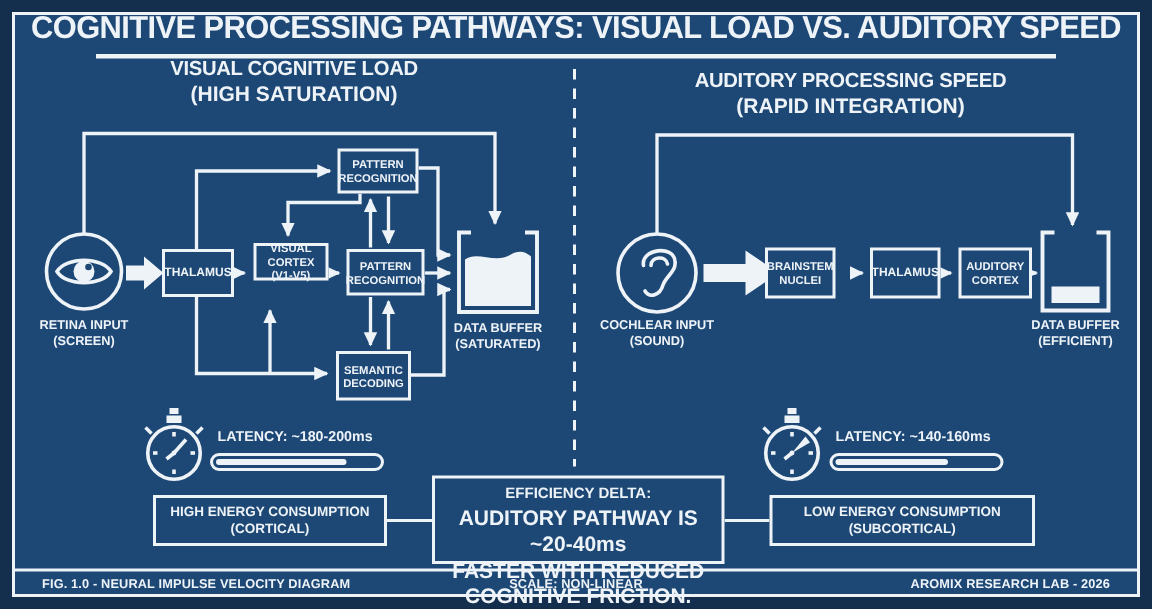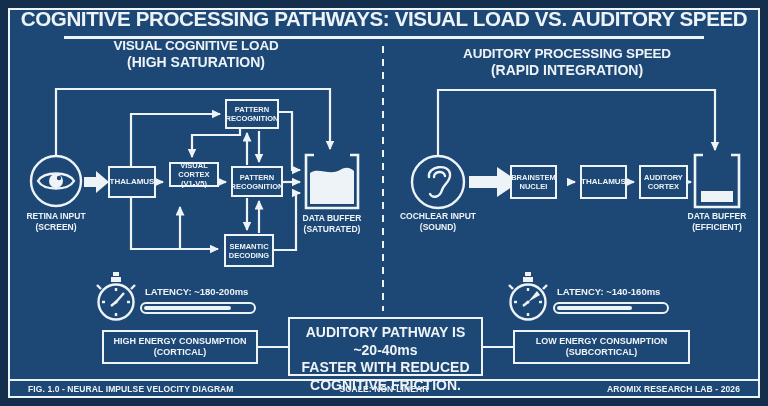--- a/index.html
+++ b/index.html
@@ -187,20 +187,21 @@
 
   <div class="abs lat-label" style="left:557px;top:286px;">LATENCY: ~140-160ms</div>
   <div class="abs track" style="left:553px;top:302px;width:116px;height:12px;">
     <div class="trackfill" style="width: 67%;"></div>
   </div>
 
   <div class="abs node energy" style="left:102px;top:330px;width:156px;height:34px;">HIGH ENERGY CONSUMPTION
 (CORTICAL)</div>
 
   <div class="abs effbox" style="left:288px;top:317px;width:195px;height:59px;">
+    <div class="t">EFFICIENCY DELTA:</div>
     <div class="b">AUDITORY PATHWAY IS ~20-40ms
 FASTER WITH REDUCED
 COGNITIVE FRICTION.</div>
   </div>
 
   <div class="abs node energy" style="left:513px;top:330px;width:177px;height:34px;">LOW ENERGY CONSUMPTION
 (SUBCORTICAL)</div>
 
   <div class="abs footline" style="left:10px;top:379px;width:748px;"></div>
   <div class="abs foot" style="left:28px;top:384px;">FIG. 1.0 - NEURAL IMPULSE VELOCITY DIAGRAM</div>

